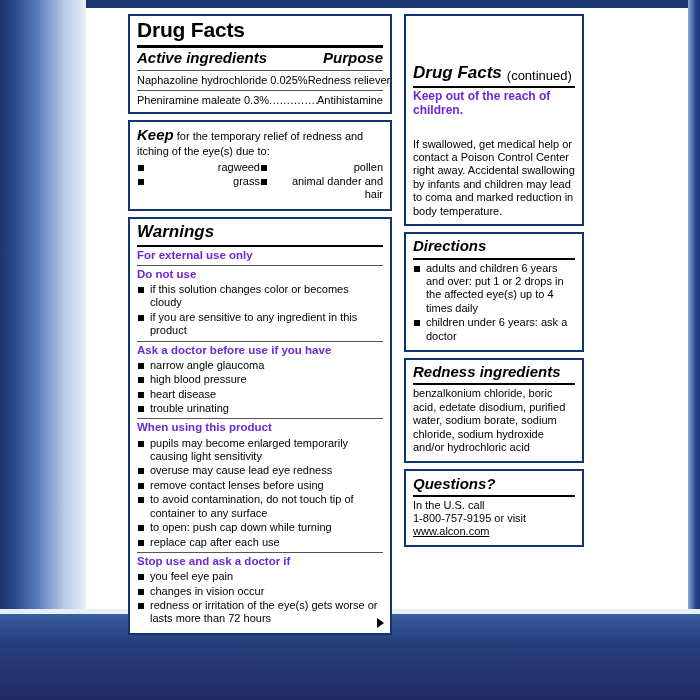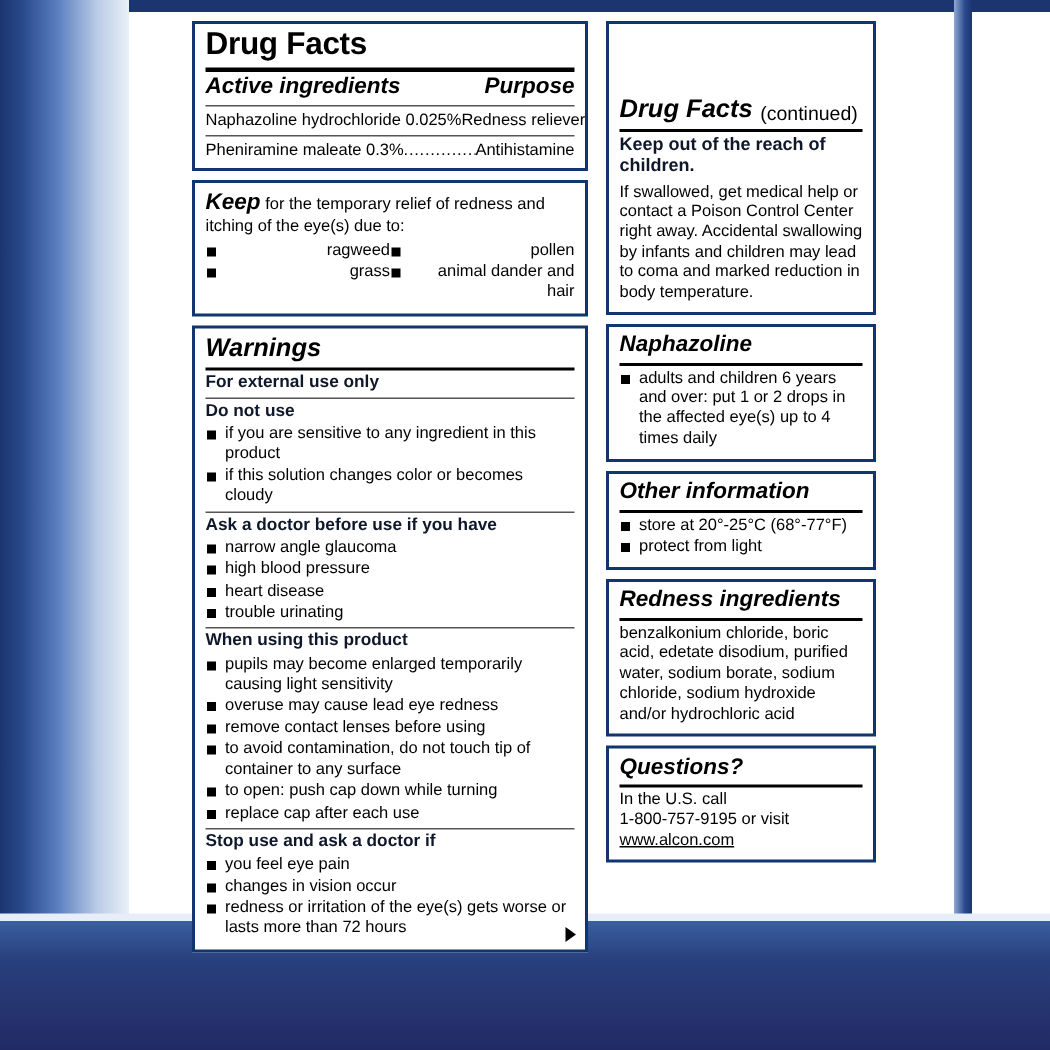--- a/index.html
+++ b/index.html
@@ -5,21 +5,21 @@
   * { box-sizing: border-box; }
   html, body { margin:0; padding:0; }
   body {
     width:700px; height:700px;
     font-family:"Liberation Sans", sans-serif;
     background:#ffffff;
     overflow:hidden;
   }
   #page {
     position:relative;
-    width:648px; height:700px;
+    width:700px; height:700px;
     background:#ffffff;
   }
   
   .frame-left {
     position:absolute; left:0; top:0; width:86px; height:615px;
     background:linear-gradient(to right, #1b3570 0%, #2a4a8c 18%, #5b7fc0 45%, #b9cbe6 75%, #e9f0f8 100%);
   }
   .frame-top {
     position:absolute; left:0; top:0; width:700px; height:8px;
     background:#1b3570;
@@ -56,21 +56,21 @@
   }
   .hr-thick { border-top:3px solid #000; margin:2px 0 2px 0; }
   .hr-med   { border-top:2px solid #000; margin:3px 0 2px 0; }
   .hr-thin  { border-top:1px solid #555; margin:3px 0 2px 0; }
 
   .hdr-italic {
     font-size:15px; font-weight:bold; font-style:italic; color:#000;
     line-height:1.1;
   }
   .hdr-bold {
-    font-size:11.5px; font-weight:bold; color:#0f172a; line-height:1.15;
+    font-size:11.5px; font-weight:bold; color:#6d28d9; line-height:1.15;
   }
   .body-t {
     font-size:11px; color:#000; line-height:1.22;
   }
   .cont-note { font-size:13px; font-weight:normal; font-style:normal;margin-top:48px; }
 
   .row-sb { display:flex; justify-content:space-between; align-items:flex-end; }
 
   .ing-line {
     display:flex; justify-content:space-between;
@@ -151,22 +151,22 @@
     </div>
 
     <div class="box" style="position:relative;">
       <div class="hdr-italic" style="font-size:17px;">Warnings</div>
       <div class="hr-med"></div>
       <div class="hdr-bold">For external use only</div>
       <div class="hr-thin"></div>
 
       <div class="hdr-bold">Do not use</div>
       <ul class="bl">
+        <li>if this solution changes color or becomes cloudy</li>
         <li>if you are sensitive to any ingredient in this product</li>
-        <li>if this solution changes color or becomes cloudy</li>
       </ul>
       <div class="hr-thin"></div>
 
       <div class="hdr-bold">Ask a doctor before use if you have</div>
       <ul class="bl">
         <li>narrow angle glaucoma</li>
         <li>high blood pressure</li>
         <li>heart disease</li>
         <li>trouble urinating</li>
       </ul>
@@ -196,39 +196,32 @@
 
   <div class="col" id="col-right">
 
     <div class="box">
       <div style="display:flex; align-items:flex-end; gap:5px;">
         <span class="hdr-italic" style="font-size:17px;">Drug Facts</span>
         <span class="cont-note">(continued)</span>
       </div>
       <div class="hr-med"></div>
       <div class="hdr-bold" style="font-size:12px;">Keep out of the reach of children.</div>
-      <div class="body-t" style="margin-top:4px;">If swallowed, get medical help or contact a Poison Control Center right away. Accidental swallowing by infants and children may lead to coma and marked reduction in body temperature.</div>
-    </div>
-
-    <div class="box">
-      <div class="hdr-italic">Naphazoline</div>
+      <div class="body-t" style="margin-top:20px;">If swallowed, get medical help or contact a Poison Control Center right away. Accidental swallowing by infants and children may lead to coma and marked reduction in body temperature.</div>
+    </div>
+
+    <div class="box">
+      <div class="hdr-italic">Directions</div>
       <div class="hr-med"></div>
       <ul class="bl">
         <li>adults and children 6 years and over: put 1 or 2 drops in the affected eye(s) up to 4 times daily</li>
-      </ul>
-    </div>
-
-    <div class="box">
-      <div class="hdr-italic">Other information</div>
-      <div class="hr-med"></div>
-      <ul class="bl">
-        <li>store at 20°-25°C (68°-77°F)</li>
-        <li>protect from light</li>
-      </ul>
-    </div>
+        <li>children under 6 years: ask a doctor</li>
+      </ul>
+    </div>
+
 
     <div class="box">
       <div class="hdr-italic">Redness ingredients</div>
       <div class="hr-med"></div>
       <div class="body-t">benzalkonium chloride, boric acid, edetate disodium, purified water, sodium borate, sodium chloride, sodium hydroxide and/or hydrochloric acid</div>
     </div>
 
     <div class="box">
       <div class="q-title">Questions?</div>
       <div class="hr-med"></div>

